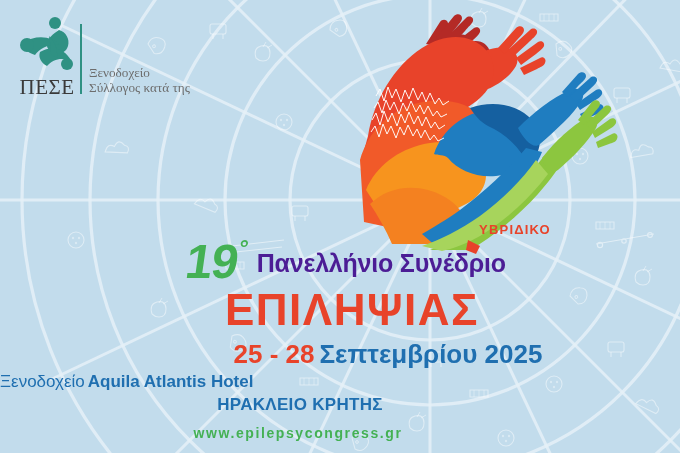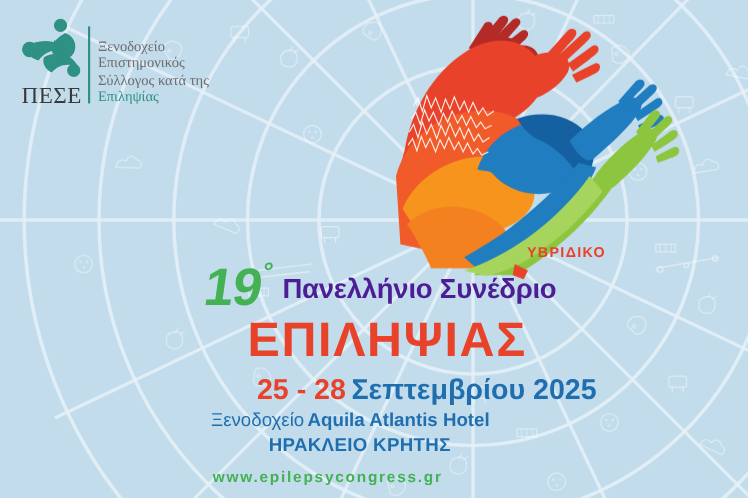--- a/index.html
+++ b/index.html
@@ -78,28 +78,28 @@
     font-size:44px;font-weight:bold;color:#e8432a;
     letter-spacing:1.5px;
   }
   .line-dates{
     position:absolute;left:12px;top:117px;width:680px;text-align:center;
     font-size:26px;font-weight:bold;white-space:nowrap;padding-left:36px;
   }
   .dates-num{color:#e8432a;}
   .dates-month{color:#1f6fb0;margin-left:5px;}
   .line-hotel{
-    position:absolute;left:0;top:150px;width:637px;text-align:center;
+    position:absolute;left:0;top:150px;width:637px;
     font-size:17px;color:#1f6fb0;white-space:nowrap;
   }
   .hotel-pre{font-weight:normal;}
   .hotel-name{font-weight:bold;margin-left:3px;}
   .line-city{
     position:absolute;left:0;top:173px;width:600px;text-align:center;
-    font-size:17px;font-weight:bold;color:#1f6fb0;letter-spacing:0.3px;padding-left:27px;
+    font-size:17px;font-weight:bold;color:#1f6fb0;letter-spacing:0.3px;
   }
   .line-url{
     position:absolute;left:0;top:203px;width:596px;text-align:center;
     font-size:14px;font-weight:bold;color:#44b154;letter-spacing:1.6px;
   }
 </style>
 </head>
 <body>
 
 <div id="poster">
@@ -224,23 +224,21 @@
           <circle cx="9" cy="31" r="7"></circle>
           <circle cx="49" cy="50" r="6"></circle>
           <path d="M31,22 c6,6 9,14 8,22 c-3,-1 -5,-3 -7,-5 c1,-6 0,-12 -1,-17 z"></path>
         </g>
       </svg>
       <div class="logo-acronym">ΠΕΣΕ</div>
     </div>
     <div class="logo-divider"></div>
     <div class="logo-lines">
       <div>Ξενοδοχείο</div>
-      <div>Επιστημονικός</div>
       <div>Σύλλογος κατά της</div>
-      <div class="teal">Επιληψίας</div>
     </div>
   </div>
 
   <div class="artwork">
     <svg width="290" height="250" viewBox="0 0 290 250" xmlns="http://www.w3.org/2000/svg" aria-hidden="true">
 
       <path d="M84,88 C96,60 118,40 140,34 C150,31 158,36 160,44
                L152,46 C140,50 124,62 112,80 L96,100 Z" fill="#b42a26"></path>
       <path d="M44,120 C54,86 72,56 98,38 C112,28 128,24 140,28
                L136,46 C120,48 104,58 92,74 C78,92 66,116 60,138 Z" fill="#b42a26"></path>

